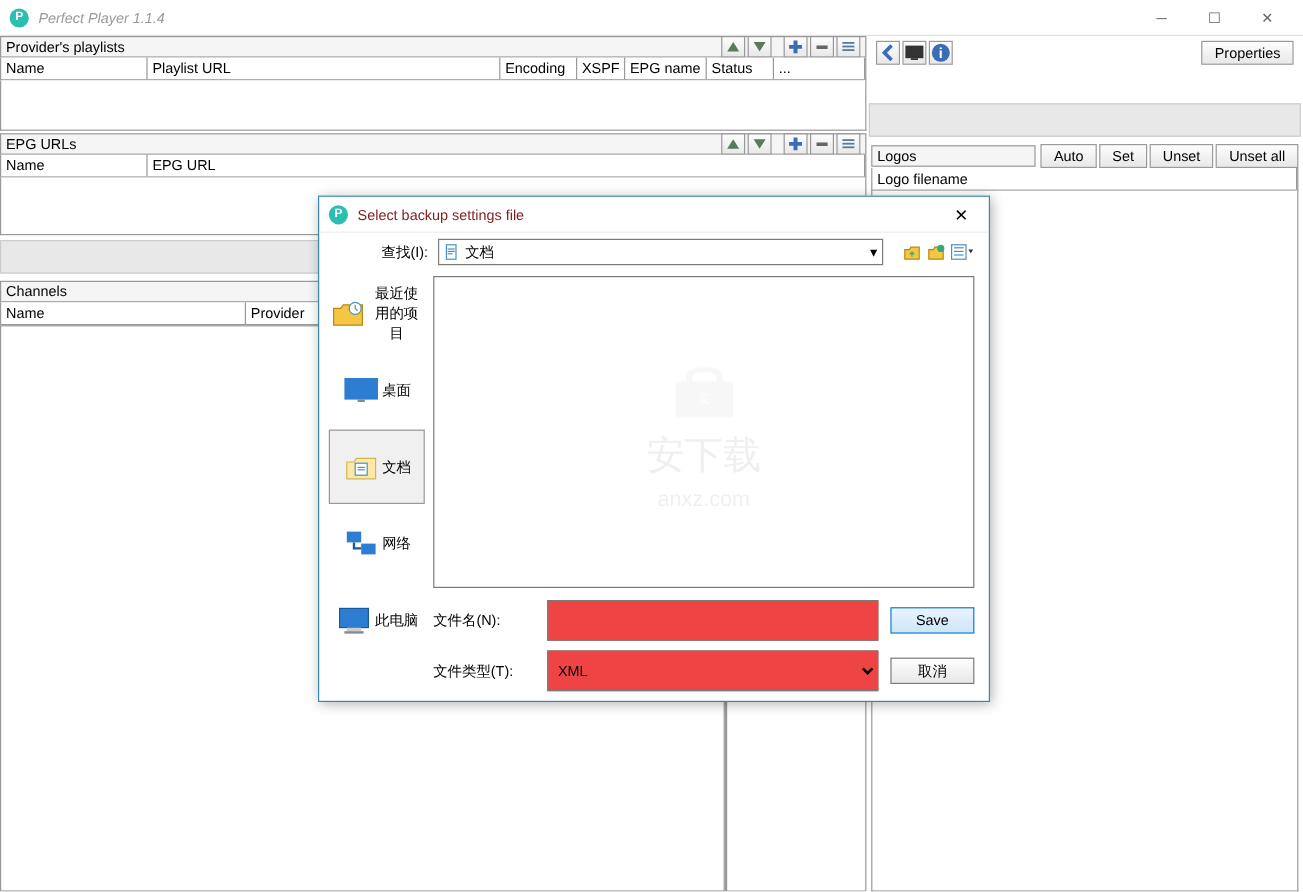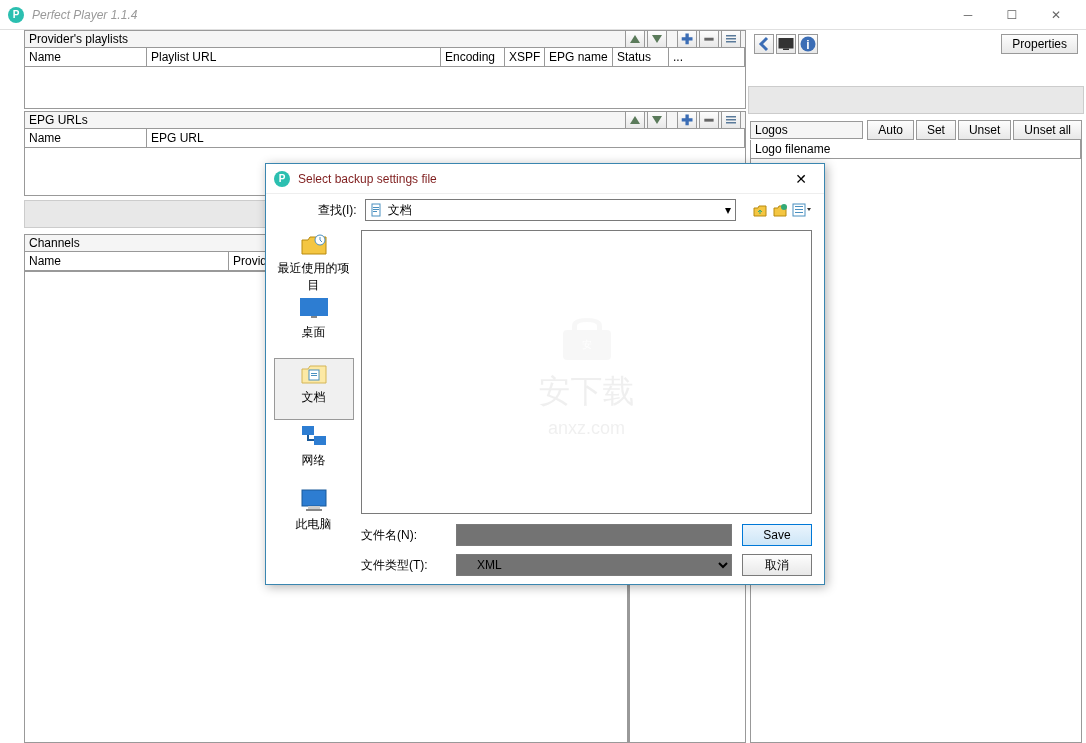--- a/index.html
+++ b/index.html
@@ -5,21 +5,21 @@
 * { box-sizing: border-box; margin: 0; padding: 0; }
 body { font-family: "SimSun", "Microsoft YaHei", Arial, sans-serif; font-size: 12px; background: #fff; width: 1086px; height: 743px; overflow: hidden; position: relative; }
 
 
 .titlebar { height: 30px; background: #fff; border-bottom: 1px solid #e0e0e0; display: flex; align-items: center; padding: 0 8px; color: #999; }
 .titlebar .app-icon { width: 16px; height: 16px; background: #2bbfb0; border-radius: 50%; display: flex; align-items: center; justify-content: center; color: #fff; font-weight: bold; font-size: 10px; margin-right: 8px; }
 .titlebar .title { flex: 1; font-style: italic; }
 .titlebar .win-btn { width: 44px; height: 30px; display: flex; align-items: center; justify-content: center; color: #666; }
 
 
-.main { display: flex; height: calc(100% - 30px); padding-left: 24px; }
+.main { display: flex; height: calc(100% - 30px); }
 .left-panel { flex: 0 0 722px; display: flex; flex-direction: column; }
 .right-panel { flex: 1; display: flex; flex-direction: column; }
 
 
 .section-header { background: #f5f5f5; border: 1px solid #999; padding: 1px 4px; display: flex; align-items: center; height: 18px; }
 .section-header .title { flex: 1; font-weight: normal; }
 .tool-btn { width: 20px; height: 18px; border: 1px solid #999; background: linear-gradient(#fdfdfd,#e8e8e8); display: flex; align-items: center; justify-content: center; margin-left: 2px; }
 .tool-btn svg { width: 12px; height: 12px; }
 
 
@@ -47,33 +47,33 @@
 .dialog-close { width: 30px; height: 30px; display: flex; align-items: center; justify-content: center; font-size: 14px; }
 
 .dialog-toolbar { height: 32px; display: flex; align-items: center; padding: 0 12px; gap: 8px; }
 .dialog-toolbar .label { margin-left: 40px; }
 .dialog-toolbar .combo { flex: 1; height: 22px; border: 1px solid #7a7a7a; display: flex; align-items: center; padding: 0 4px; background: #fff; }
 .dialog-toolbar .combo .icon { width: 14px; height: 14px; margin-right: 4px; }
 .dialog-toolbar .combo .arrow { margin-left: auto; }
 
 .dialog-body { flex: 1; display: flex; }
 .places-bar { width: 95px; display: flex; flex-direction: column; align-items: center; padding-top: 4px; }
-.place-item { width: 80px; height: 62px; display: flex; flex-direction: column; align-items: center; justify-content: flex-start; gap: 2px; margin-bottom: 2px; }
+.place-item { width: 80px; height: 62px; display: flex; flex-direction: row; align-items: center; justify-content: center; gap: 2px; margin-bottom: 2px; }
 .place-item.selected { border: 1px solid #999; background: #f0f0f0; }
 .place-item .icon { width: 32px; height: 28px; display: flex; align-items: center; justify-content: center; }
 .place-item .label { font-size: 12px; text-align: center; }
 
 .file-area { flex: 1; display: flex; flex-direction: column; padding: 4px 12px 8px 0; }
 .file-list { flex: 1; border: 1px solid #7a7a7a; background: #fff; position: relative; display: flex; align-items: center; justify-content: center; }
 .watermark { opacity: 0.15; display: flex; flex-direction: column; align-items: center; gap: 4px; }
 .watermark .text1 { font-size: 32px; color: #999; }
 .watermark .text2 { font-size: 18px; color: #999; }
 
 .file-inputs { margin-top: 10px; display: grid; grid-template-columns: 85px 1fr 70px; gap: 8px 10px; align-items: center; }
-.file-inputs input, .file-inputs select { height: 22px; border: 1px solid #7a7a7a; padding: 0 16px; background: #737373; font-family: inherit; font-size: 12px; }
+.file-inputs input, .file-inputs select { height: 34px; border: 1px solid #7a7a7a; padding: 0 4px; background: #ef4444; font-family: inherit; font-size: 12px; }
 .dlg-btn { height: 22px; border: 1px solid #0078d7; background: linear-gradient(#eaf4fd,#cde6f7); display: flex; align-items: center; justify-content: center; }
 .dlg-btn.cancel { border-color: #7a7a7a; background: linear-gradient(#fdfdfd,#e8e8e8); }
 
 
 .arrow-up { width:0; height:0; border-left:5px solid transparent; border-right:5px solid transparent; border-bottom:8px solid #5a7a5a; }
 .arrow-down { width:0; height:0; border-left:5px solid transparent; border-right:5px solid transparent; border-top:8px solid #5a7a5a; }
 .plus { color: #3b6db5; font-weight: bold; font-size: 14px; }
 .minus { color: #666; font-weight: bold; font-size: 14px; }
 
 

